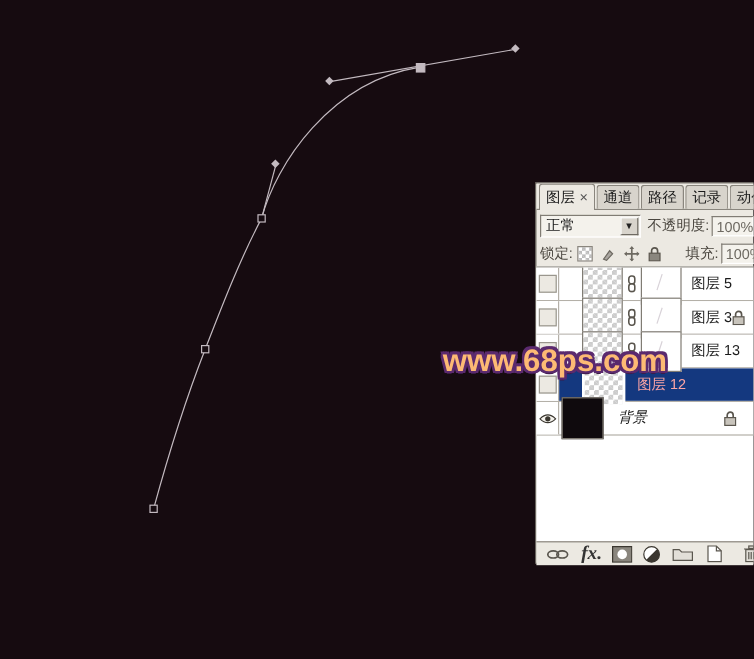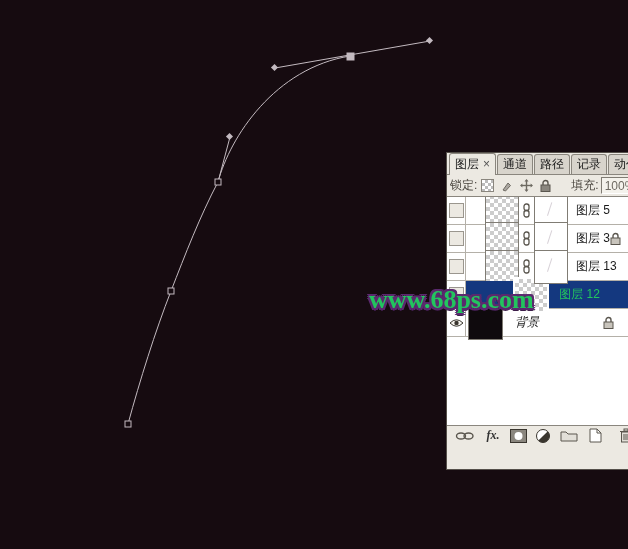--- a/index.html
+++ b/index.html
@@ -8,29 +8,28 @@
     background:#160b10;
     font-family:"Liberation Sans", sans-serif;
     -webkit-font-smoothing:antialiased;
   }
   
   #path-overlay{position:absolute;left:0;top:0;z-index:1;}
   
   .watermark{
     position:absolute;left:369px;top:285px;z-index:30;
     font-size:26px;font-weight:bold;letter-spacing:0px;
-    color:#22c55e;
+    color:#fdba74;
     text-shadow:
       -2px -2px 0 #5b2a6e, 2px -2px 0 #5b2a6e,
       -2px  2px 0 #5b2a6e, 2px  2px 0 #5b2a6e,
       -2px  0   0 #5b2a6e, 2px  0   0 #5b2a6e,
        0   -2px 0 #5b2a6e, 0    2px 0 #5b2a6e,
        0    3px 0 #3d1c4a;
     white-space:nowrap;
-    font-family:Liberation Serif, serif;
   }
   
   .panel{
     position:absolute;left:446px;top:152px;width:182px;height:318px;z-index:10;
     background:#ece9e2;color:#1a1a1a;font-size:12px;
     border-left:1px solid #55504a;border-top:1px solid #55504a;border-bottom:1px solid #55504a;
     box-sizing:border-box;
   }
   .tab-strip{height:22px;display:flex;align-items:flex-end;padding-left:2px;background:#ece9e2;border-bottom:1px solid #8a867e;box-sizing:border-box;}
   .tab{
@@ -65,21 +64,21 @@
                      linear-gradient(45deg,#bbb 25%,transparent 25%,transparent 75%,#bbb 75%);
     background-size:6px 6px;background-position:0 0,3px 3px;background-color:#fff;
   }
   .lock-row .inline-label.fill{margin-left:20px;}
   
   .layers-list{height:229px;background:#fff;border-top:1px solid #8a867e;overflow:hidden;box-sizing:border-box;}
   .layer-row{height:28px;display:flex;align-items:center;border-bottom:1px solid #b4b0a8;box-sizing:border-box;background:#fff;}
   .eye-col{width:19px;height:100%;border-right:1px solid #b4b0a8;display:flex;align-items:center;justify-content:center;box-sizing:border-box;background:#fff;flex:none;}
   .eye-well{width:13px;height:13px;border:1px solid #9a968e;background:#ece9e2;}
   .row-content{flex:1;height:100%;display:flex;align-items:center;}
-  .row-content.selected{background:#14387f;color:#22c55e;justify-content:center;}
+  .row-content.selected{background:#14387f;color:#fca5a5;}
   .spacer19{width:19px;flex:none;}
   .spacer2{width:2px;flex:none;}
   .thumb{
     width:32px;height:32px;flex:none;border:1px solid #807c74;box-sizing:content-box;
   }
   .thumb.checker{
     background-image:linear-gradient(45deg,#ccc 25%,transparent 25%,transparent 75%,#ccc 75%),
                      linear-gradient(45deg,#ccc 25%,transparent 25%,transparent 75%,#ccc 75%);
     background-size:8px 8px;background-position:0 0,4px 4px;background-color:#fff;
   }
@@ -91,21 +90,21 @@
   .layer-name{margin-left:8px;white-space:nowrap;}
   .layer-name.after-thumb{margin-left:10px;}
   .bg-name{font-style:italic;margin-left:12px;}
   .row-lock{margin-left:auto;margin-right:14px;flex:none;display:flex;}
   
   .bottom-bar{
     height:20px;border-top:1px solid #8a867e;background:#ece9e2;
     display:flex;align-items:center;box-sizing:border-box;
   }
   .bbtn{flex:none;display:flex;align-items:center;justify-content:center;height:18px;}
-  .fx-label{font-style:italic;font-weight:bold;font-size:12px;font-family:"Liberation Serif",serif;color:#333;}
+  .fx-label{font-style:italic;font-weight:bold;font-size:16px;font-family:"Liberation Serif",serif;color:#333;}
 </style>
 </head>
 <body>
 
 <svg id="path-overlay" width="628" height="549" viewBox="0 0 628 549">
 
   <path d="M128,424 C140,380 155,332 171,291 C185,255 200,216 218,182 C230,137 275,68 350,56" fill="none" stroke="#c3bac0" stroke-width="1"></path>
 
   <line x1="275" y1="68" x2="430" y2="41" stroke="#c3bac0" stroke-width="1"></line>
 
@@ -127,20 +126,28 @@
   <div class="tab-strip">
     <div class="tab active">
       <span>图层</span><span class="close">×</span>
     </div>
     <div class="tab"><span>通道</span></div>
     <div class="tab"><span>路径</span></div>
     <div class="tab"><span>记录</span></div>
     <div class="tab"><span>动作</span></div>
   </div>
 
+  <div class="mode-row">
+    <div class="combo">
+      <span class="combo-value">正常</span>
+      <span class="combo-btn">▼</span>
+    </div>
+    <span class="inline-label">不透明度:</span>
+    <span class="num-field">100%</span>
+  </div>
 
   <div class="lock-row">
     <span class="inline-label" style="margin-left:0">锁定:</span>
     <span class="lock-icons">
       <span class="mini-checker"></span>
       <svg width="12" height="12">
           <path d="M2,10 L7,3 L9.5,5.5 L4.5,11 Z" fill="#aaa6a0" stroke="#6e6a62" stroke-width="1"></path>
         </svg>
       <svg width="13" height="13">
           <g stroke="#6e6a62" stroke-width="1.4">

